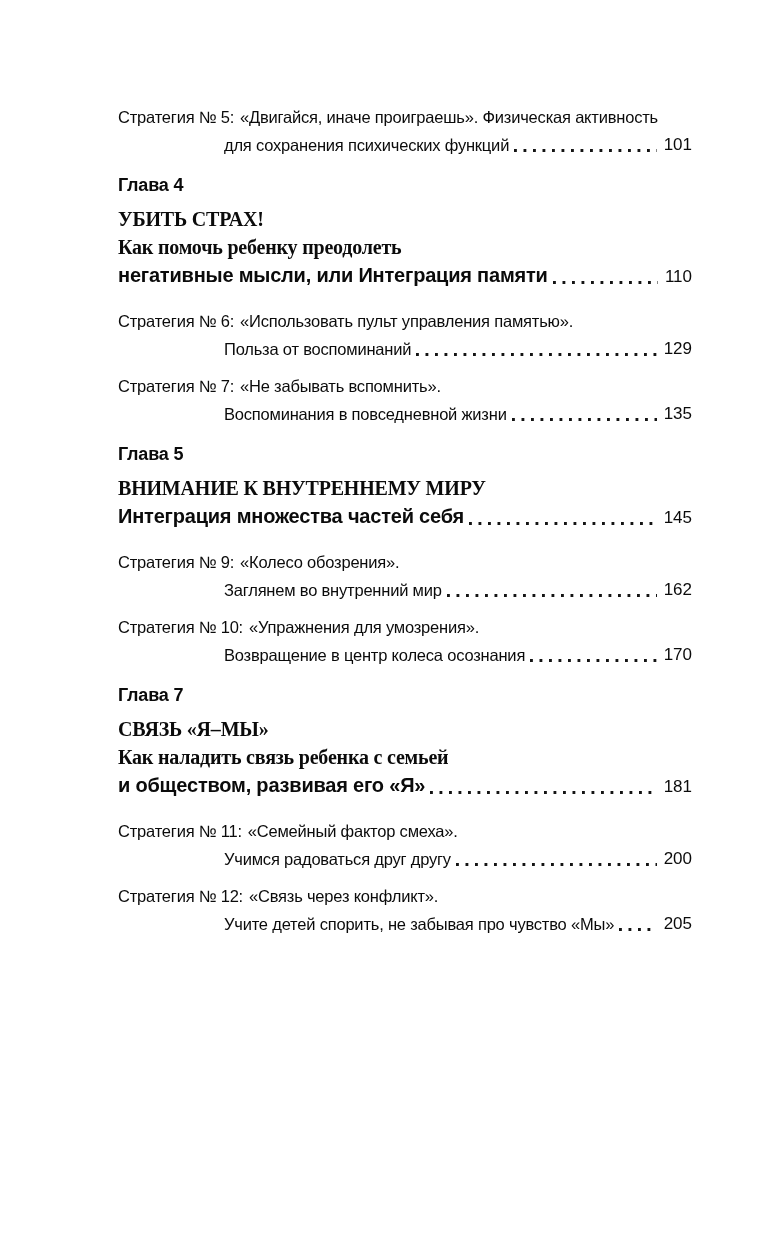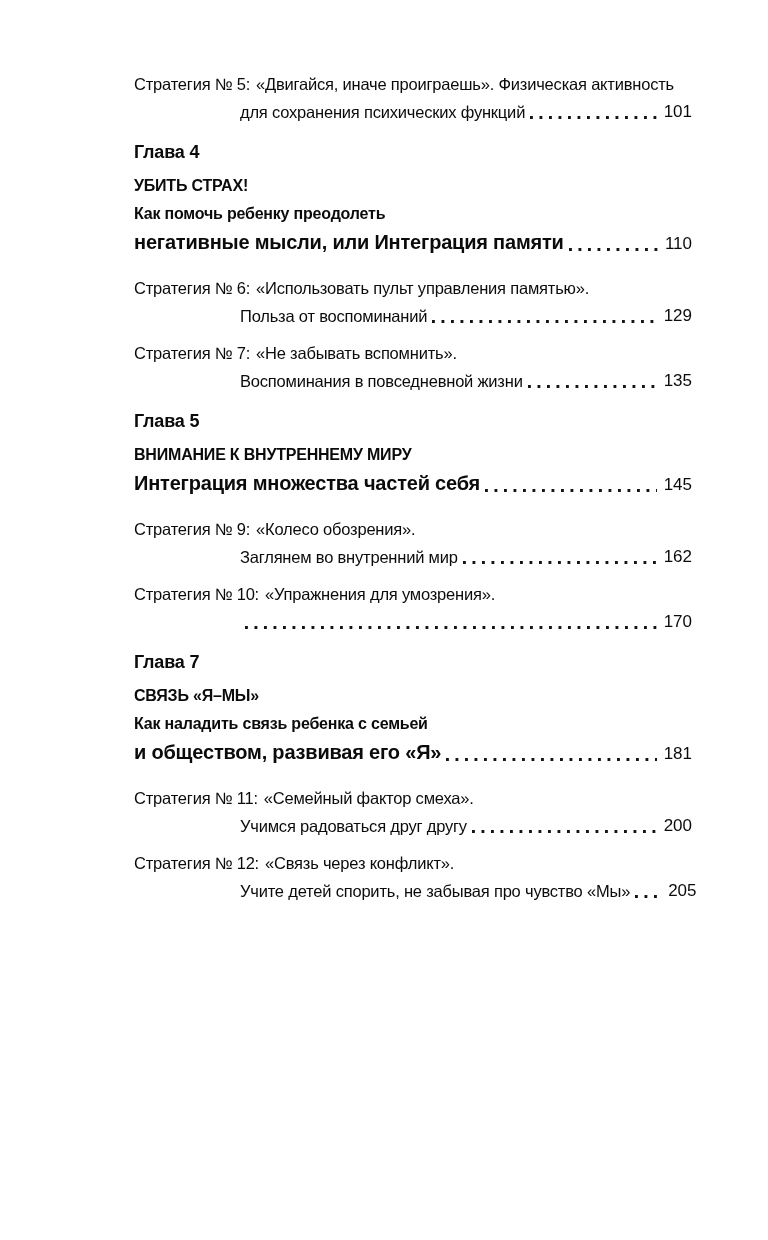--- a/index.html
+++ b/index.html
@@ -15,24 +15,24 @@
     overflow: hidden;
   }
   .page {
     position: relative;
     width: 768px;
     height: 1240px;
     background: #ffffff;
   }
   .toc {
     position: absolute;
-    left: 134px;
+    left: 118px;
     right: 76px;
     top: 0;
-    padding-top: 70px;
+    padding-top: 103px;
   }
 
   
   .entry-strategy {
     margin-bottom: 9px;
     font-size: 16.5px;
     line-height: 28px;
     letter-spacing: -0.2px;
   }
   .entry-strategy .line1 {
@@ -65,24 +65,25 @@
     margin-bottom: 16px;
   }
   .entry-chapter .kicker {
     font-size: 18px;
     font-weight: 700;
     line-height: 28px;
     margin-bottom: 6px;
     letter-spacing: -0.2px;
   }
   .entry-chapter .title-line {
-    font-size: 16px;
+    font-size: 20px;
     font-weight: 700;
     line-height: 28px;
     letter-spacing: -0.2px;
+    font-family: Liberation Serif, serif;
   }
   .entry-chapter .last-line {
     display: flex;
     align-items: baseline;
     font-size: 20px;
     font-weight: 700;
     line-height: 28px;
     letter-spacing: -0.2px;
   }
   .entry-chapter .last-line .text {
@@ -188,20 +189,21 @@
       <span class="pagenum">162</span>
     </div>
   </div>
 
   <div class="entry-strategy">
     <div class="line1">
       <span class="label">Стратегия № 10:</span>
       <span class="text">«Упражнения для умозрения».</span>
     </div>
     <div class="line2">
+      <span class="text">Возвращение в центр колеса осознания</span>
       <span class="dots"></span>
       <span class="pagenum">170</span>
     </div>
   </div>
 
   <div class="entry-chapter">
     <div class="kicker">Глава 7</div>
     <div class="title-lines">
           <div class="title-line">СВЯЗЬ «Я–МЫ»</div>
           <div class="title-line">Как наладить связь ребенка с семьей</div>

